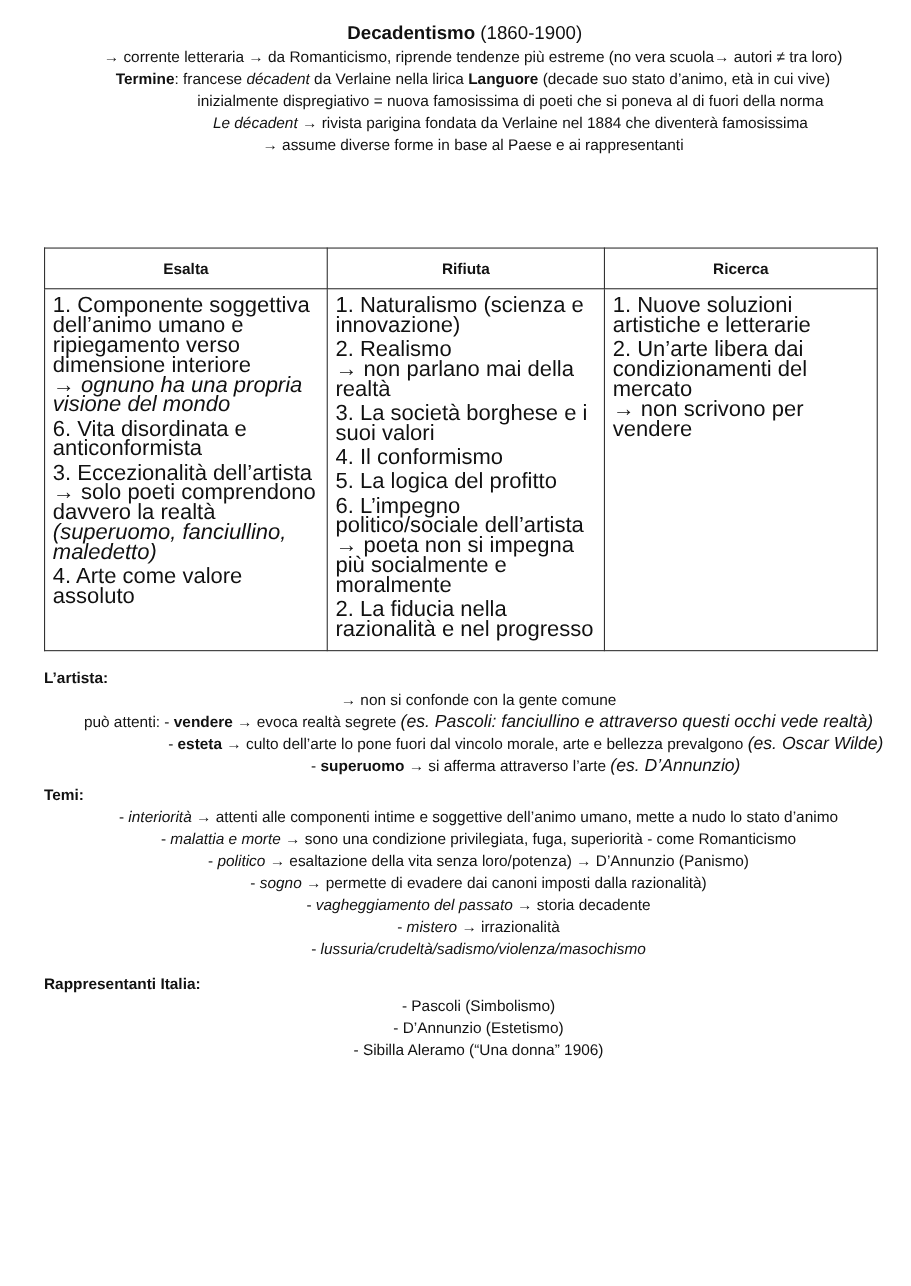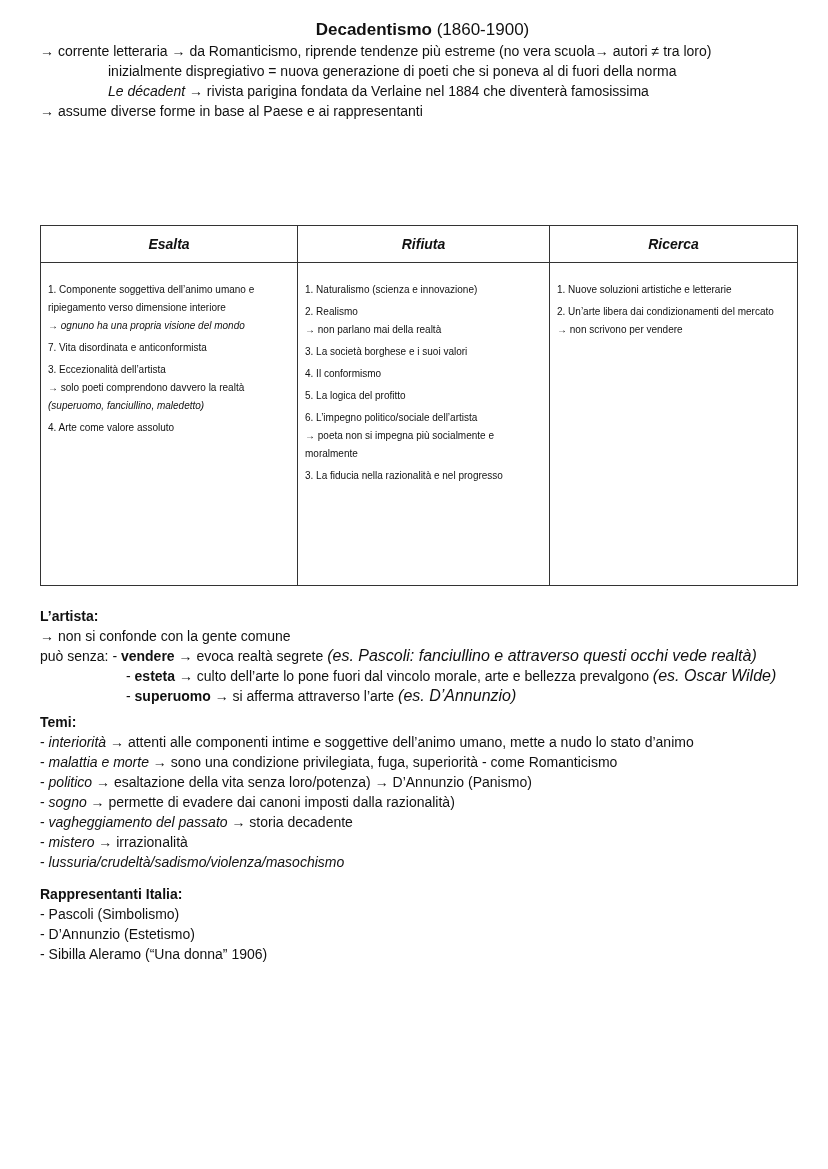--- a/index.html
+++ b/index.html
@@ -4,52 +4,53 @@
 <style>
   html, body { margin: 0; padding: 0; background: #ffffff; }
   body {
     width: 828px; height: 1169px; position: relative; overflow: hidden;
     font-family: "Liberation Sans", sans-serif; color: #111111;
     font-size: 14px; line-height: 20px;
   }
   .page { position: absolute; left: 40px; top: 19px; width: 780px; }
   .title { text-align: center; font-size: 17px; line-height: 22px; margin-bottom: 0; margin-left: -15px; }
   .title b { font-weight: bold; }
-  .line { white-space: nowrap; height: 20px; }
+  .line { white-space: nowrap; height: 20px; text-align: center; }
   .indent { padding-left: 68px; }
   .indent2 { padding-left: 86px; }
   i { font-style: italic; }
   b { font-weight: bold; }
   .small-it { font-style: italic; font-size: 16px; }
 
   table.main {
     position: absolute; left: 40px; top: 225px; width: 758px; height: 361px;
     border-collapse: collapse; table-layout: fixed;
   }
   table.main th, table.main td { border: 1.5px solid #333333; }
   table.main th {
-    height: 34px; font-size: 14px; font-weight: bold; text-align: center; vertical-align: middle; font-style: italic;
+    height: 34px; font-size: 14px; font-weight: bold; text-align: center; vertical-align: middle;
   }
   table.main td {
-    vertical-align: top; padding: 18px 6px 6px 7px; font-size: 10px; line-height: 18px; border-radius: 24px;
+    vertical-align: top; padding: 6px 6px 6px 7px; font-size: 20px; line-height: 18px; border-radius: 24px;
   }
   .cell-item { margin-bottom: 4px; }
   .col1 { width: 257px; }
   .col2 { width: 252px; }
 
   .section { position: absolute; left: 40px; width: 790px; }
   .sec-title { font-weight: bold; height: 20px; }
 </style>
 </head>
 <body>
 
 <div class="page">
   <div class="title"><b>Decadentismo</b><span> (1860-1900)</span></div>
   <div class="line">→ corrente letteraria → da Romanticismo, riprende tendenze più  estreme (no vera scuola→ autori ≠ tra loro)</div>
-  <div class="line indent">inizialmente dispregiativo = nuova generazione di poeti che si poneva al di fuori della norma</div>
+  <div class="line"><b>Termine</b><span>: francese </span><i>décadent</i><span> da Verlaine nella lirica </span><b>Languore</b><span> (decade suo stato d’animo, età in cui vive)</span></div>
+  <div class="line indent">inizialmente dispregiativo = nuova famosissima di poeti che si poneva al di fuori della norma</div>
   <div class="line indent"><i>Le décadent</i><span> → rivista parigina fondata da Verlaine nel 1884 che diventerà famosissima</span></div>
   <div class="line">→ assume diverse forme in base al Paese e ai rappresentanti</div>
 </div>
 
 <table class="main">
   <colgroup>
       <col class="col1">
       <col class="col2">
       <col>
     </colgroup>
@@ -57,45 +58,45 @@
     <tr>
       <th>Esalta</th>
       <th>Rifiuta</th>
       <th>Ricerca</th>
     </tr>
   </thead>
   <tbody>
     <tr>
       <td>
         <div class="cell-item"><span>1. Componente soggettiva dell’animo umano e ripiegamento verso dimensione interiore</span><br><i>→ ognuno ha una propria visione del mondo</i></div>
-        <div class="cell-item">7. Vita disordinata e anticonformista</div>
+        <div class="cell-item">6. Vita disordinata e anticonformista</div>
         <div class="cell-item"><span>3. Eccezionalità dell’artista</span><br><span>→ solo poeti comprendono davvero la realtà</span><br><i>(superuomo, fanciullino, maledetto)</i></div>
         <div class="cell-item">4. Arte come valore assoluto</div>
       </td>
       <td>
         <div class="cell-item">1. Naturalismo (scienza e innovazione)</div>
         <div class="cell-item"><span>2. Realismo</span><br><span>→ non parlano mai della realtà</span></div>
         <div class="cell-item">3. La società borghese e i suoi valori</div>
         <div class="cell-item">4. Il conformismo</div>
         <div class="cell-item">5. La logica del profitto</div>
         <div class="cell-item"><span>6. L’impegno politico/sociale dell’artista</span><br><span>→ poeta non si impegna più socialmente e moralmente</span></div>
-        <div class="cell-item">3. La fiducia nella razionalità e nel progresso</div>
+        <div class="cell-item">2. La fiducia nella razionalità e nel progresso</div>
       </td>
       <td>
         <div class="cell-item">1. Nuove soluzioni artistiche e letterarie</div>
         <div class="cell-item"><span>2. Un’arte libera dai condizionamenti del mercato</span><br><span>→ non scrivono per vendere</span></div>
       </td>
     </tr>
   </tbody>
 </table>
 
 <div class="section" style="top:606px;">
   <div class="sec-title">L’artista:</div>
   <div class="line">→ non si confonde con la gente comune</div>
-  <div class="line"><span>può senza: - </span><b>vendere</b><span> → evoca realtà segrete </span><span class="small-it">(es. Pascoli: fanciullino e attraverso questi occhi vede realtà)</span></div>
+  <div class="line"><span>può attenti: - </span><b>vendere</b><span> → evoca realtà segrete </span><span class="small-it">(es. Pascoli: fanciullino e attraverso questi occhi vede realtà)</span></div>
   <div class="line indent2">- <b>esteta</b><span> → culto dell’arte lo pone fuori dal vincolo morale, arte e bellezza prevalgono </span><span class="small-it">(es. Oscar Wilde)</span></div>
   <div class="line indent2">- <b>superuomo</b><span> → si afferma attraverso l’arte </span><span class="small-it">(es. D’Annunzio)</span></div>
 </div>
 
 <div class="section" style="top:712px;">
   <div class="sec-title">Temi:</div>
   <div class="line">- <i>interiorità</i><span> → attenti alle componenti intime e soggettive dell’animo umano, mette a nudo lo stato d’animo</span></div>
   <div class="line">- <i>malattia e morte</i><span> → sono una condizione privilegiata, fuga, superiorità - come Romanticismo</span></div>
   <div class="line">- <i>politico</i><span> → esaltazione della vita senza loro/potenza) → D’Annunzio (Panismo)</span></div>
   <div class="line">- <i>sogno</i><span> → permette di evadere dai canoni imposti dalla razionalità)</span></div>

